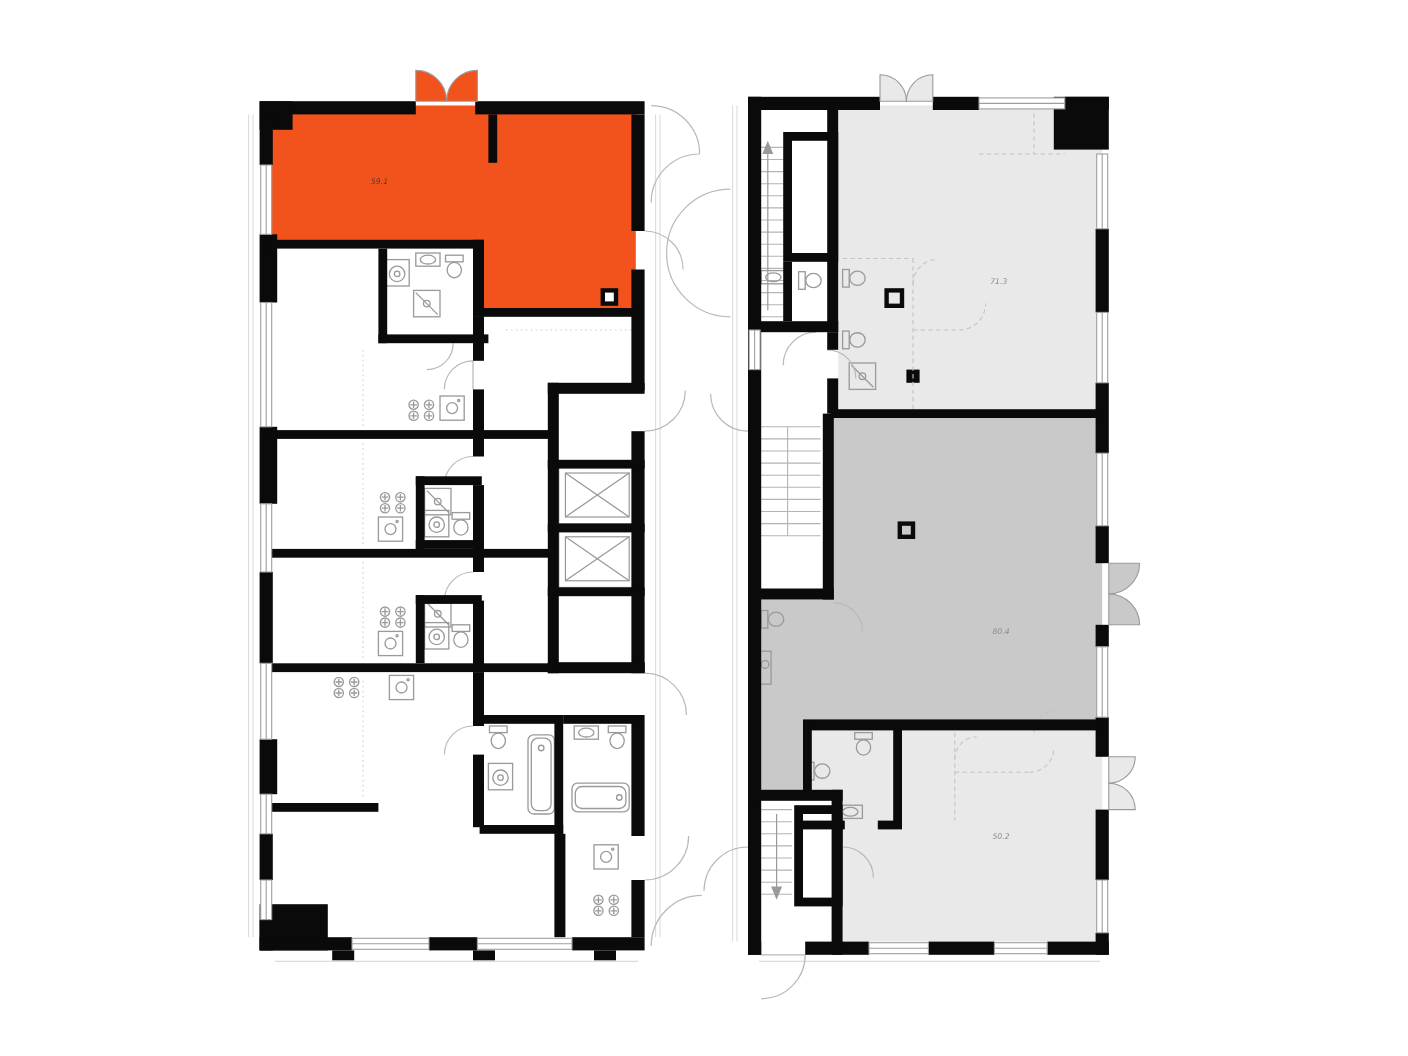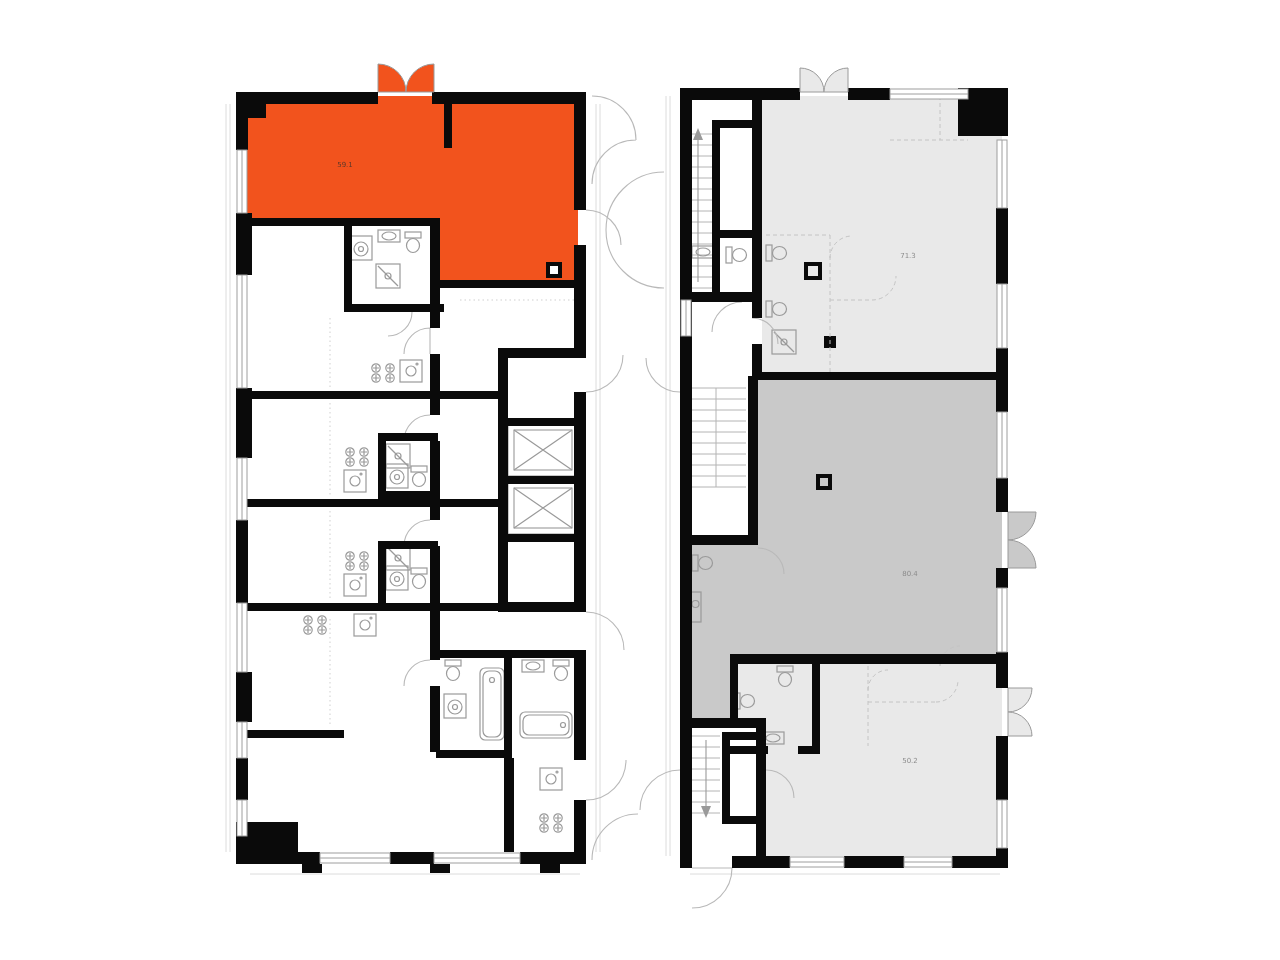--- a/index.html
+++ b/index.html
@@ -1,17 +1,17 @@
 <!DOCTYPE html>
 <html><head>
 <meta charset="utf-8">
 <style>
   html,body{margin:0;padding:0;background:#ffffff;}
   .canvas{position:relative;width:1280px;height:920px;background:#ffffff;overflow:hidden;
-          font-family:"DejaVu Sans",sans-serif;}
+          font-family:"DejaVu Sans",sans-serif;font-style:italic;}
   svg{display:block}
   .wall{fill:#0a0a0a;stroke:none}
   .win{fill:#ffffff;stroke:#9e9e9e;stroke-width:1}
   .winline{stroke:#9e9e9e;stroke-width:1}
   .fxn{fill:none;stroke:#9a9a9a;stroke-width:1.2}
   .arc{fill:none;stroke:#b9b9b9;stroke-width:1.1}
   .dash{fill:none;stroke:#c4c4c4;stroke-width:1;stroke-dasharray:4 3}
   .dot{fill:none;stroke:#cfcfcf;stroke-width:1;stroke-dasharray:1.5 3}
   .faint{stroke:#dcdcdc;stroke-width:1}
   .tread{fill:none;stroke:#b4b4b4;stroke-width:1}

